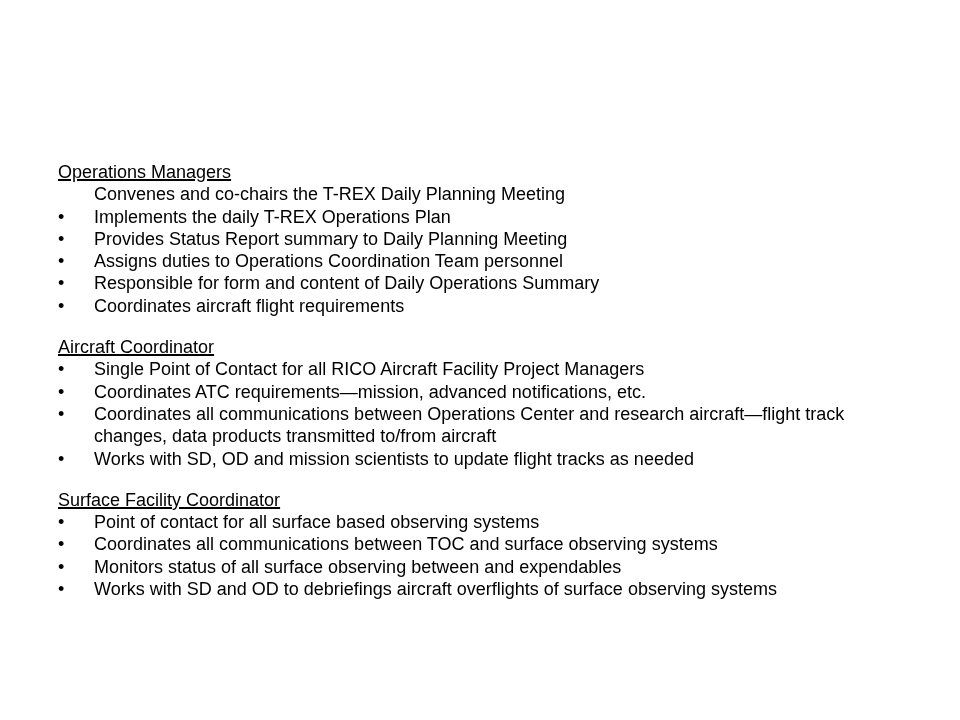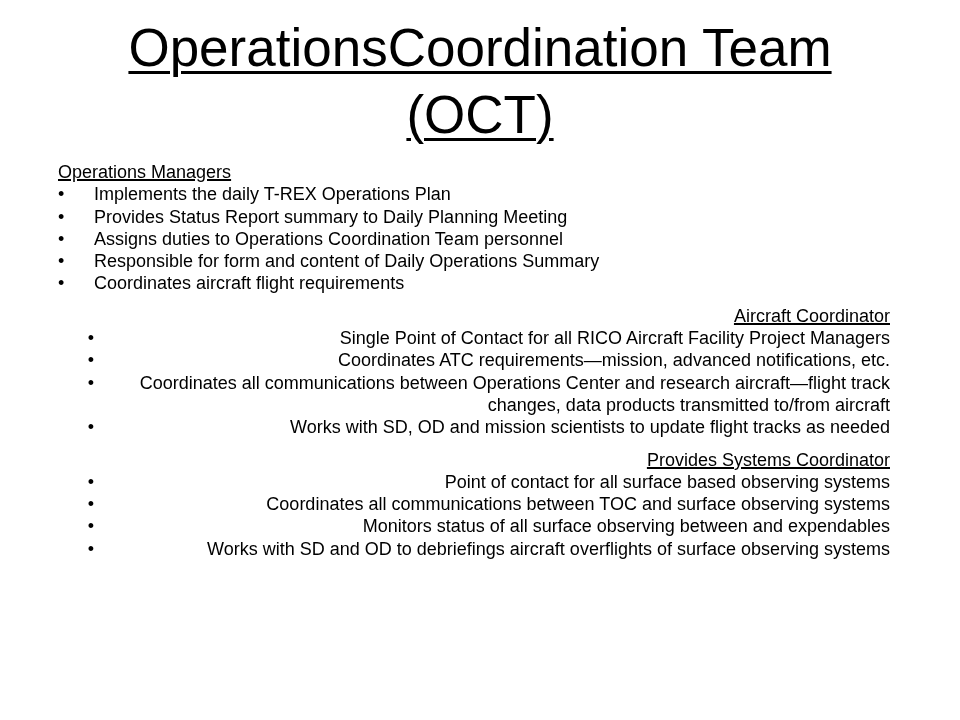--- a/index.html
+++ b/index.html
@@ -29,53 +29,49 @@
     text-decoration-thickness: 3px;
     text-underline-offset: 5px;
   }
   .content {
     position: absolute;
     top: 161px; left: 58px;
     width: 832px;
     font-size: 18px;
     line-height: 22.3px;
   }
-  .section + .section { margin-top: 10px; text-align: right; }
+  .section + .section { margin-top: 19px; }
   .section-heading {
     text-decoration: underline;
     text-decoration-thickness: 1.5px;
   }
   .item { display: flex; }
   .item .bullet {
     flex: 0 0 36px;
     width: 36px;
   }
   .item .text {
     flex: 1 1 auto;
     max-width: 796px;
   }
 </style>
 </head>
 <body>
 
 <div class="slide">
 
-  <div class="title-block">
-    <div>
-      <span class="title-line-text">OperationsCoordination Team</span>
-    </div>
-    <div>
-      <span class="title-line-text">(OCT)</span>
-    </div>
-  </div>
 
   <div class="content">
   <div class="section">
     <div class="section-heading">Operations Managers</div>
     <div>
+  <div class="item">
+    <span class="bullet"></span>
+    <span class="text">Convenes and co-chairs the T-REX Daily Planning Meeting</span>
+  </div>
 
   <div class="item">
     <span class="bullet">•</span>
     <span class="text">Implements the daily T-REX Operations Plan</span>
   </div>
 
   <div class="item">
     <span class="bullet">•</span>
     <span class="text">Provides Status Report summary to Daily Planning Meeting</span>
   </div>
@@ -116,21 +112,21 @@
   </div>
 
   <div class="item">
     <span class="bullet">•</span>
     <span class="text">Works with SD, OD and mission scientists to update flight tracks as needed</span>
   </div>
 </div>
   </div>
 
   <div class="section">
-    <div class="section-heading">Provides Systems Coordinator</div>
+    <div class="section-heading">Surface Facility Coordinator</div>
     <div>
   <div class="item">
     <span class="bullet">•</span>
     <span class="text">Point of contact for all surface based observing systems</span>
   </div>
 
   <div class="item">
     <span class="bullet">•</span>
     <span class="text">Coordinates all communications between TOC and surface observing systems</span>
   </div>

